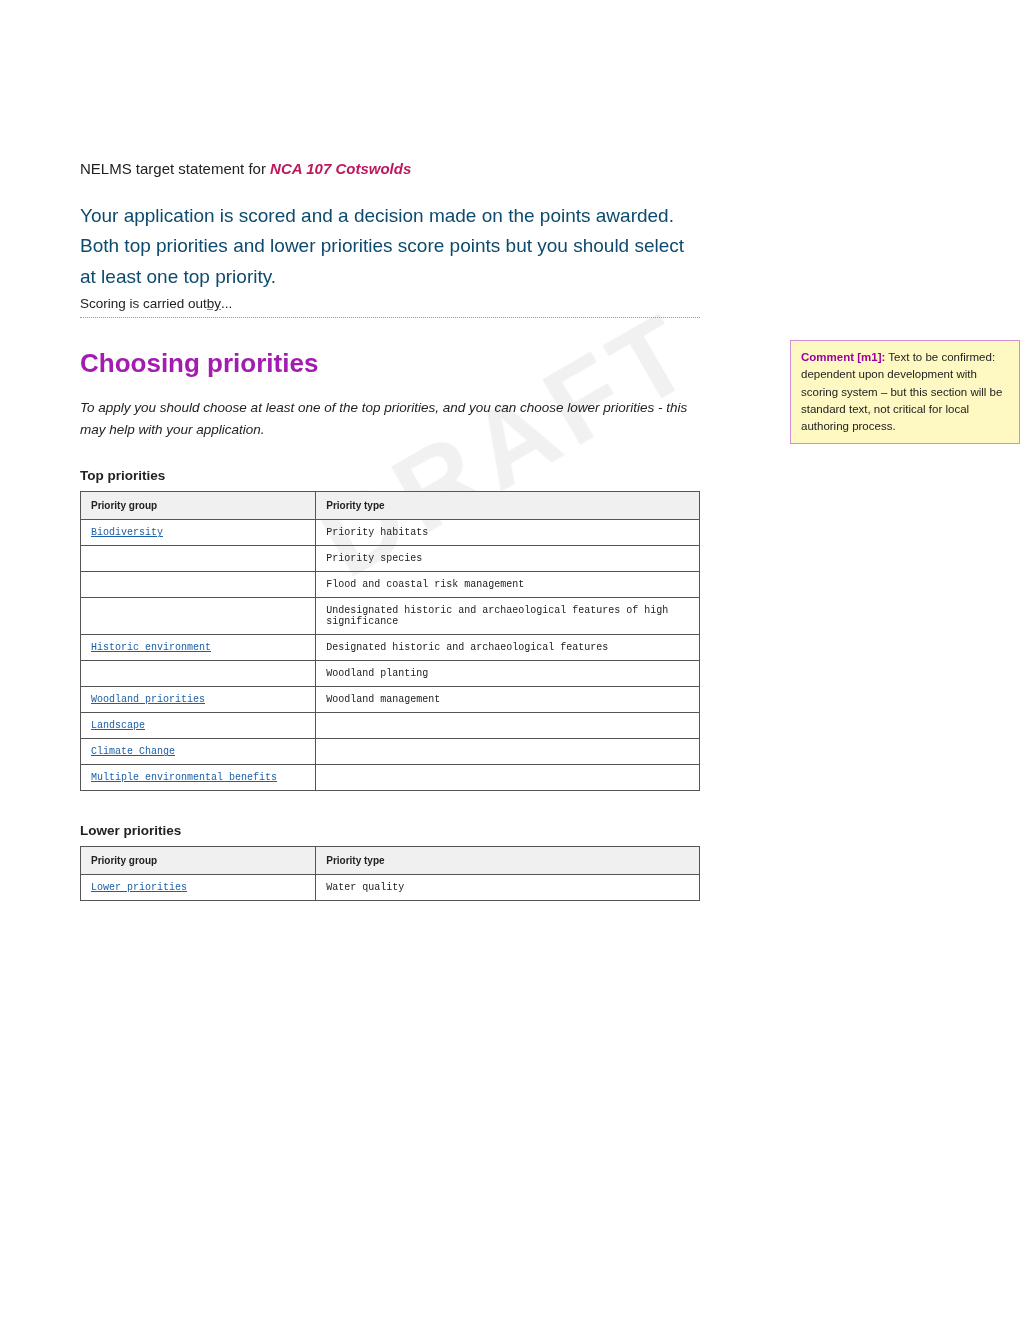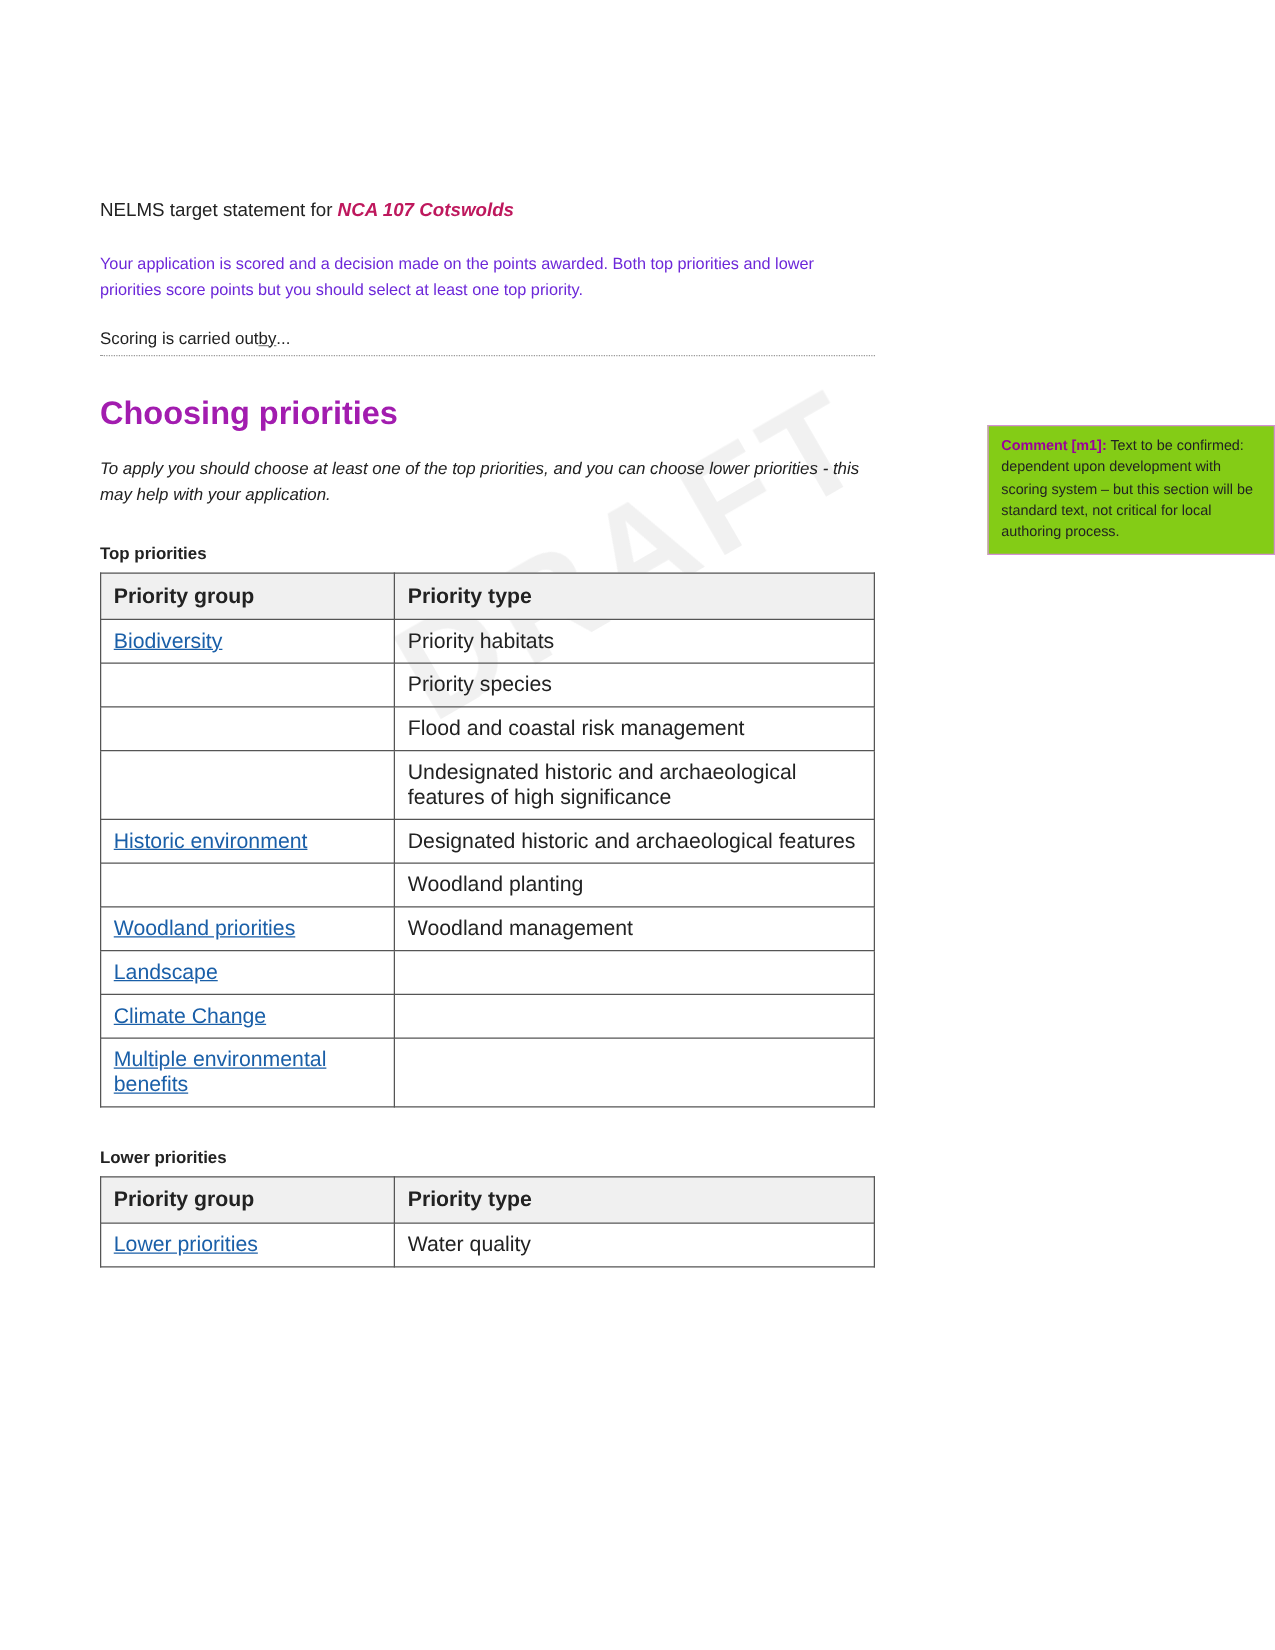--- a/index.html
+++ b/index.html
@@ -31,24 +31,24 @@
       font-weight: normal;
     }
 
     .title-line .highlight {
       color: #be185d;
       font-style: italic;
       font-weight: bold;
     }
 
     .intro-text {
-      font-size: 13px;
+      font-size: 19px;
       line-height: 1.6;
-      margin-bottom: 20px;
-      color: #6d28d9;
+      margin-bottom: 4px;
+      color: #0c4a6e;
     }
 
     .scoring-line {
       font-size: 13.5px;
       color: #222;
       border-bottom: 1px dotted #999;
       padding-bottom: 6px;
       margin-bottom: 30px;
       display: flex;
       align-items: flex-end;
@@ -77,35 +77,36 @@
     .subsection-label {
       font-size: 13.5px;
       font-weight: bold;
       margin-bottom: 8px;
     }
 
     table {
       border-collapse: collapse;
       width: 100%;
       margin-bottom: 32px;
-      font-size: 17px;
+      font-size: 10px;
     }
 
     table thead th {
       background-color: #f0f0f0;
       border: 1px solid #555;
       padding: 8px 10px;
       font-weight: bold;
       text-align: left;
     }
 
     table tbody td {
       border: 1px solid #555;
       padding: 7px 10px;
       vertical-align: top;
+      font-family: Liberation Mono, monospace;
     }
 
     table tbody tr td:first-child {
       width: 38%;
     }
 
     table tbody tr td:last-child {
       width: 62%;
     }
 
@@ -127,21 +128,21 @@
       user-select: none;
       z-index: 0;
       letter-spacing: 8px;
     }
 
     .comment-box {
       position: absolute;
       top: 340px;
       right: -240px;
       width: 230px;
-      background: #84cc16;
+      background: #fef9c3;
       border: 1px solid #d48fd4;
       padding: 8px 10px;
       font-size: 11.5px;
       line-height: 1.5;
       color: #222;
     }
 
     .comment-box .comment-label {
       font-weight: bold;
       color: #9b009b;

